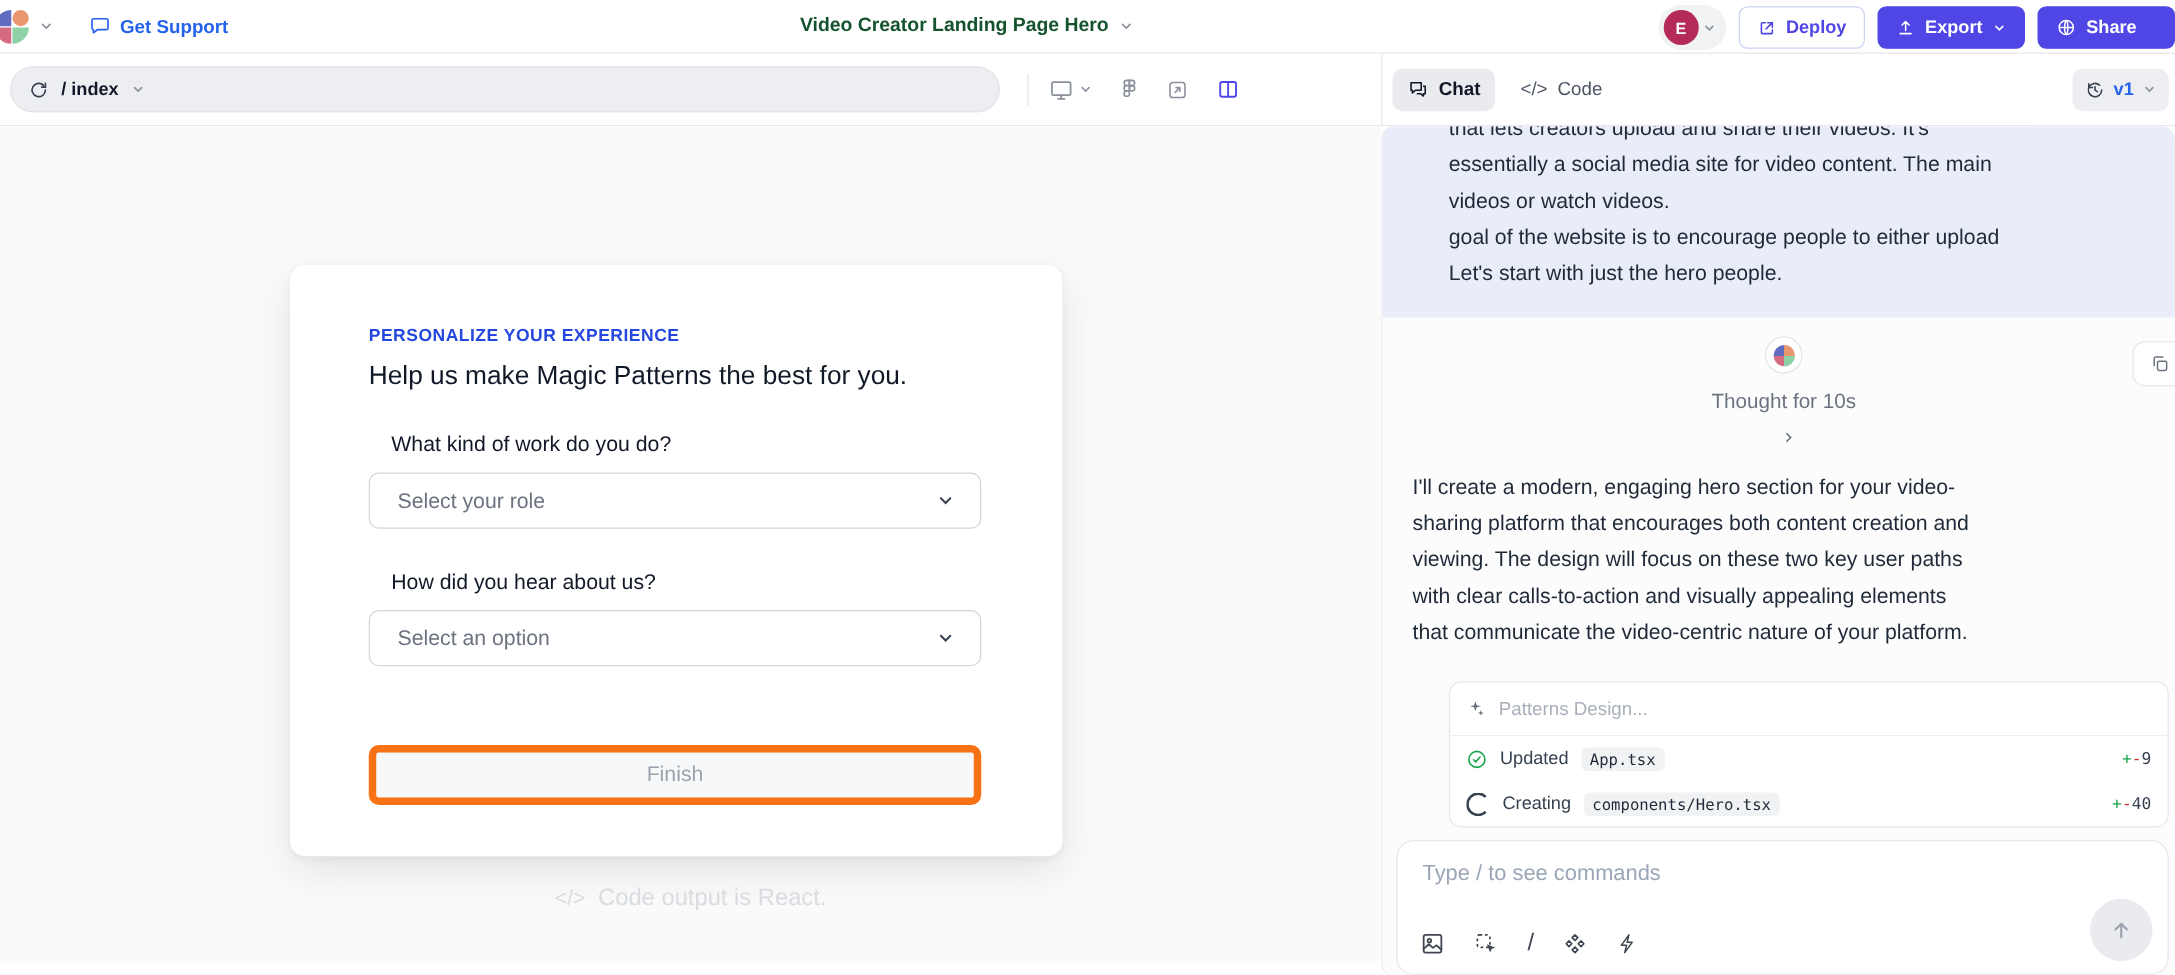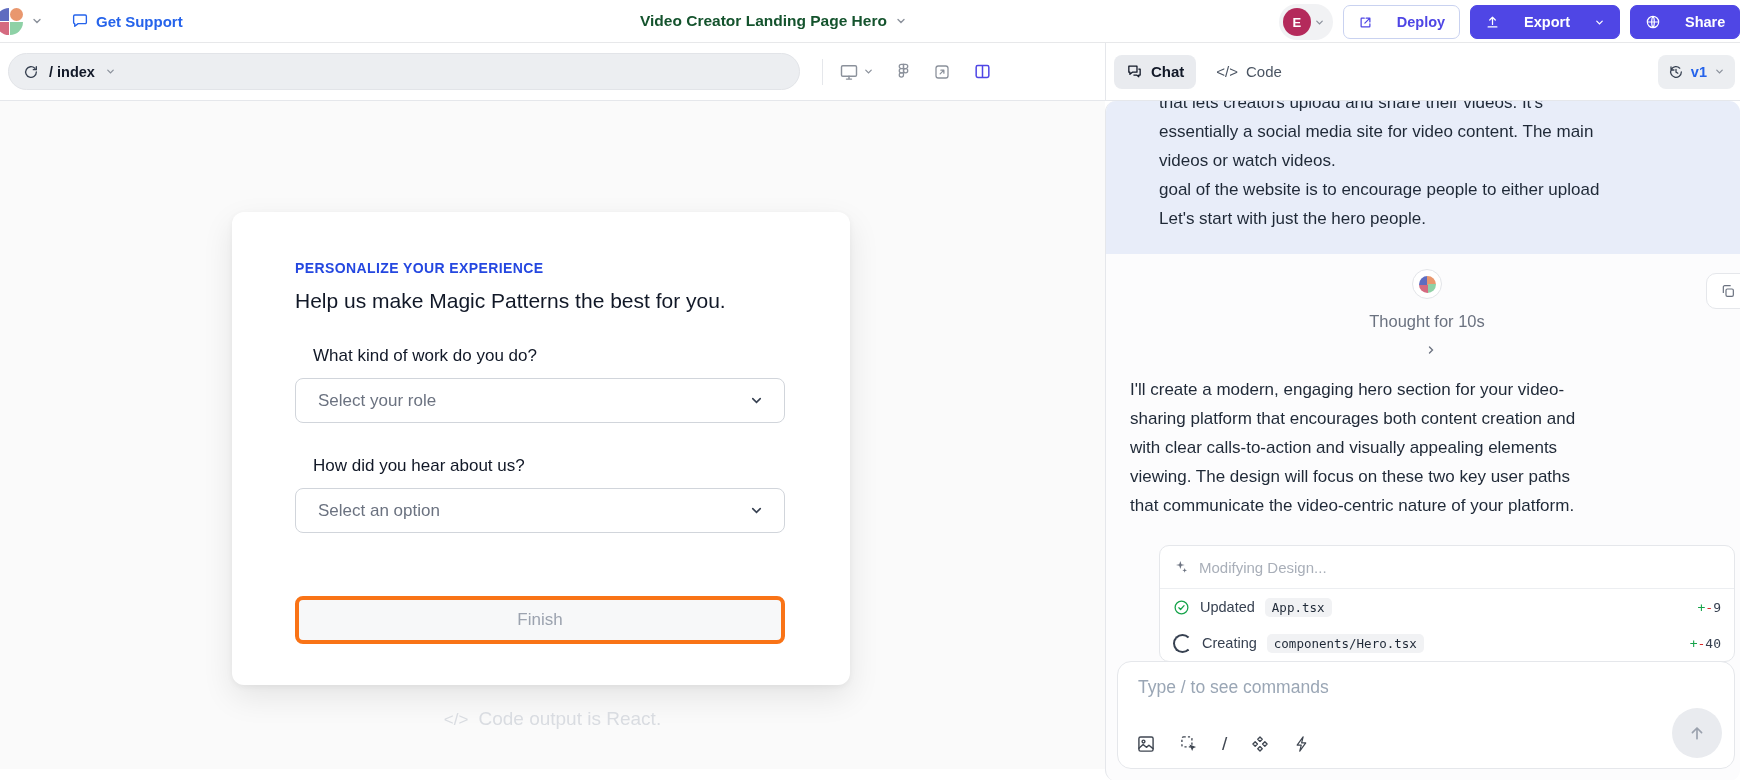--- a/index.html
+++ b/index.html
@@ -16,21 +16,21 @@
   .logo .q2{background:#e9976e;border-radius:50%;}
   .logo .q3{background:#d56a80;border-radius:0 0 0 100%;}
   .logo .q4{background:#8ed1a6;border-radius:0 0 100% 0;}
   .chev{color:#8b919b;}
   .support{display:flex;align-items:center;gap:7px;margin-left:28px;color:#2563eb;font-size:15px;font-weight:600;cursor:pointer;}
   .title-wrap{position:absolute;left:640px;top:0;height:42px;display:flex;align-items:center;gap:8px;}
   .title{font-size:15.5px;font-weight:700;color:#14532d;}
   .header-right{position:absolute;right:0;top:4px;display:flex;align-items:center;gap:10px;}
   .avatar-pill{display:flex;align-items:center;gap:3px;background:#f1f2f4;border-radius:19px;padding:4px 8px 4px 4px;cursor:pointer;}
   .avatar{width:28px;height:28px;border-radius:50%;background:#b42a5b;color:#fff;font-size:13px;font-weight:700;display:flex;align-items:center;justify-content:center;}
-  .btn{display:flex;align-items:center;gap:24px;height:34px;border-radius:7px;font-size:14.5px;font-weight:700;padding:0 14px;cursor:pointer;box-sizing:border-box;}
+  .btn{display:flex;align-items:center;gap:8px;height:34px;border-radius:7px;font-size:14.5px;font-weight:700;padding:0 14px;cursor:pointer;box-sizing:border-box;}
   .btn-outline{background:#fff;border:1px solid #c9d2f0;color:#4f46e5;}
   .btn-solid{background:#4f46e5;border:1px solid #4f46e5;color:#fff;}
   .btn-share{width:110px;}
 
   
   .toolbar{height:57px;border-bottom:1px solid #e5e7eb;display:flex;background:#fff;}
   .toolbar-left{width:1105px;display:flex;align-items:center;box-sizing:border-box;padding-left:8px;}
   .addr{display:flex;align-items:center;gap:10px;width:792px;height:37px;background:#eceef1;border:1px solid #e2e4e8;border-radius:19px;box-sizing:border-box;padding:0 14px;}
   .addr .route{font-size:14.5px;font-weight:700;color:#111827;}
   .tb-divider{width:1px;height:26px;background:#e5e7eb;margin:0 16px 0 22px;}
@@ -47,21 +47,21 @@
   
   .main{display:flex;height:680px;}
   .preview-panel{position:relative;width:1105px;background:#fafafa;box-sizing:border-box;}
   .preview-bottom{position:absolute;left:0;bottom:0;width:100%;height:12px;background:#fff;}
   .modal{position:absolute;left:232px;top:111px;width:618px;height:473px;background:#fff;border-radius:12px;box-shadow:0 12px 32px rgba(0,0,0,.09),0 2px 6px rgba(0,0,0,.05);box-sizing:border-box;padding:48px 65px 0 63px;}
   .eyebrow{font-size:14px;font-weight:700;color:#2447e0;letter-spacing:.4px;}
   .modal h2{margin:13px 0 0;font-size:21px;font-weight:400;color:#111827;}
   .q-label{margin-top:33px;font-size:17px;color:#111827;margin-left:18px;}
   .select{position:relative;margin-top:12px;height:45px;border:1px solid #d1d5db;border-radius:8px;background:#fff;display:flex;align-items:center;padding:0 22px;box-sizing:border-box;color:#6b7280;font-size:17px;cursor:pointer;}
   .select .sel-chev{position:absolute;right:20px;color:#374151;}
-  .finish-btn{margin-top:63px;height:48px;width:100%;border:4px solid #f97316;border-radius:8px;background:#f7f8f9;color:#9ca3af;font-size:17px;font-family:"Liberation Sans",sans-serif;cursor:default;}
+  .finish-btn{margin-top:63px;height:48px;width:100%;border:6px solid #f97316;border-radius:8px;background:#f7f8f9;color:#9ca3af;font-size:17px;font-family:"Liberation Sans",sans-serif;cursor:default;}
   .footnote{position:absolute;left:0;top:607px;width:100%;text-align:center;color:#d9dce1;font-size:19px;}
   .footnote .glyph{margin-right:10px;font-size:17px;}
 
   
   .chat-panel{position:relative;flex:1;background:#fcfcfd;border-left:1px solid #e5e7eb;box-sizing:border-box;overflow:hidden;border-radius:11px;}
   .bubble{height:153px;background:#e8edf9;overflow:hidden;padding:0 30px 0 53px;box-sizing:border-box;}
   .bubble .lines{margin-top:-13px;}
   .msg-line{font-size:17px;line-height:29px;color:#1f2937;white-space:nowrap;}
   .thought-row{display:flex;align-items:center;gap:13px;margin:15px 0 0 8px;flex-direction:column;}
   .mp-avatar{width:30px;height:30px;border-radius:50%;border:1px solid #e3e5e9;background:#fff;display:flex;align-items:center;justify-content:center;box-sizing:border-box;}
@@ -73,21 +73,21 @@
   .task-card{margin:25px 5px 0 53px;border:1px solid #e5e7eb;border-radius:10px;background:#fff;overflow:hidden;}
   .task-status{display:flex;align-items:center;gap:10px;height:42px;padding:0 13px;border-bottom:1px solid #eceef1;color:#a9afb9;font-size:15px;}
   .task-row{display:flex;align-items:center;gap:10px;height:36px;padding:0 13px;font-size:14.5px;color:#374151;}
   .chip{font-family:"DejaVu Sans Mono",monospace;font-size:12.5px;background:#f1f2f4;border-radius:5px;padding:2px 7px;color:#1f2937;}
   .diff{margin-left:auto;font-family:"DejaVu Sans Mono",monospace;font-size:13px;}
   .diff .plus{color:#16a34a;}
   .diff .minus{color:#dc2626;}
   .diff .count{color:#374151;}
   .spin{width:15px;height:15px;border:2px solid #374151;border-right-color:transparent;border-radius:50%;}
 
-  .composer{position:absolute;left:11px;right:5px;bottom:12px;height:108px;border:1px solid #e5e7eb;border-radius:14px;background:#fff;box-sizing:border-box;}
+  .composer{position:absolute;left:11px;right:5px;bottom:1px;height:108px;border:1px solid #e5e7eb;border-radius:14px;background:#fff;box-sizing:border-box;}
   .composer input{position:absolute;top:14px;left:18px;right:80px;border:none;outline:none;font-size:17.5px;font-family:"Liberation Sans",sans-serif;color:#374151;background:transparent;}
   .composer input::placeholder{color:#9aa6b5;}
   .composer-icons{position:absolute;left:18px;bottom:13px;display:flex;align-items:center;gap:23px;color:#3f4651;}
   .composer-icons .ico{cursor:pointer;}
   .slash-ico{font-size:19px;color:#3f4651;font-style:normal;}
   .send-btn{position:absolute;right:12px;bottom:10px;width:50px;height:50px;border-radius:50%;background:#e9ebef;display:flex;align-items:center;justify-content:center;color:#9aa1ad;cursor:pointer;}
 </style>
 </head>
 <body>
 
@@ -307,34 +307,34 @@
           <svg width="16" height="16" viewBox="0 0 24 24" fill="none" stroke="currentColor" stroke-width="1.8" stroke-linejoin="round">
               <rect x="9" y="9" width="11" height="11" rx="2"></rect>
               <path d="M5 15V6a2 2 0 012-2h9"></path>
             </svg>
         </span>
       </div>
 
       <div class="assistant">
         <div class="msg-line">I'll create a modern, engaging hero section for your video-</div>
         <div class="msg-line">sharing platform that encourages both content creation and</div>
+        <div class="msg-line">viewing. The design will focus on these two key user paths</div>
         <div class="msg-line">with clear calls-to-action and visually appealing elements</div>
-        <div class="msg-line">viewing. The design will focus on these two key user paths</div>
         <div class="msg-line">that communicate the video-centric nature of your platform.</div>
       </div>
 
       <div class="task-card">
         <div class="task-status">
           <span style="color:#6b7280;">
             <svg width="16" height="16" viewBox="0 0 24 24" fill="currentColor">
                 <path d="M11 3l1.6 4.8L17.5 9l-4.9 1.2L11 15l-1.6-4.8L4.5 9l4.9-1.2z"></path>
                 <path d="M17.5 13.5l.9 2.6 2.6.9-2.6.9-.9 2.6-.9-2.6-2.6-.9 2.6-.9z"></path>
               </svg>
           </span>
-          <span>Modifying Design...</span>
+          <span>Patterns Design...</span>
         </div>
         <div class="task-row">
           <span style="color:#16a34a;">
             <svg width="17" height="17" viewBox="0 0 24 24" fill="none" stroke="currentColor" stroke-width="1.8" stroke-linecap="round" stroke-linejoin="round">
                 <circle cx="12" cy="12" r="9"></circle>
                 <path d="M8.3 12.4l2.4 2.4 4.9-5.4"></path>
               </svg>
           </span>
           <span>Updated</span>
           <span class="chip">App.tsx</span>

